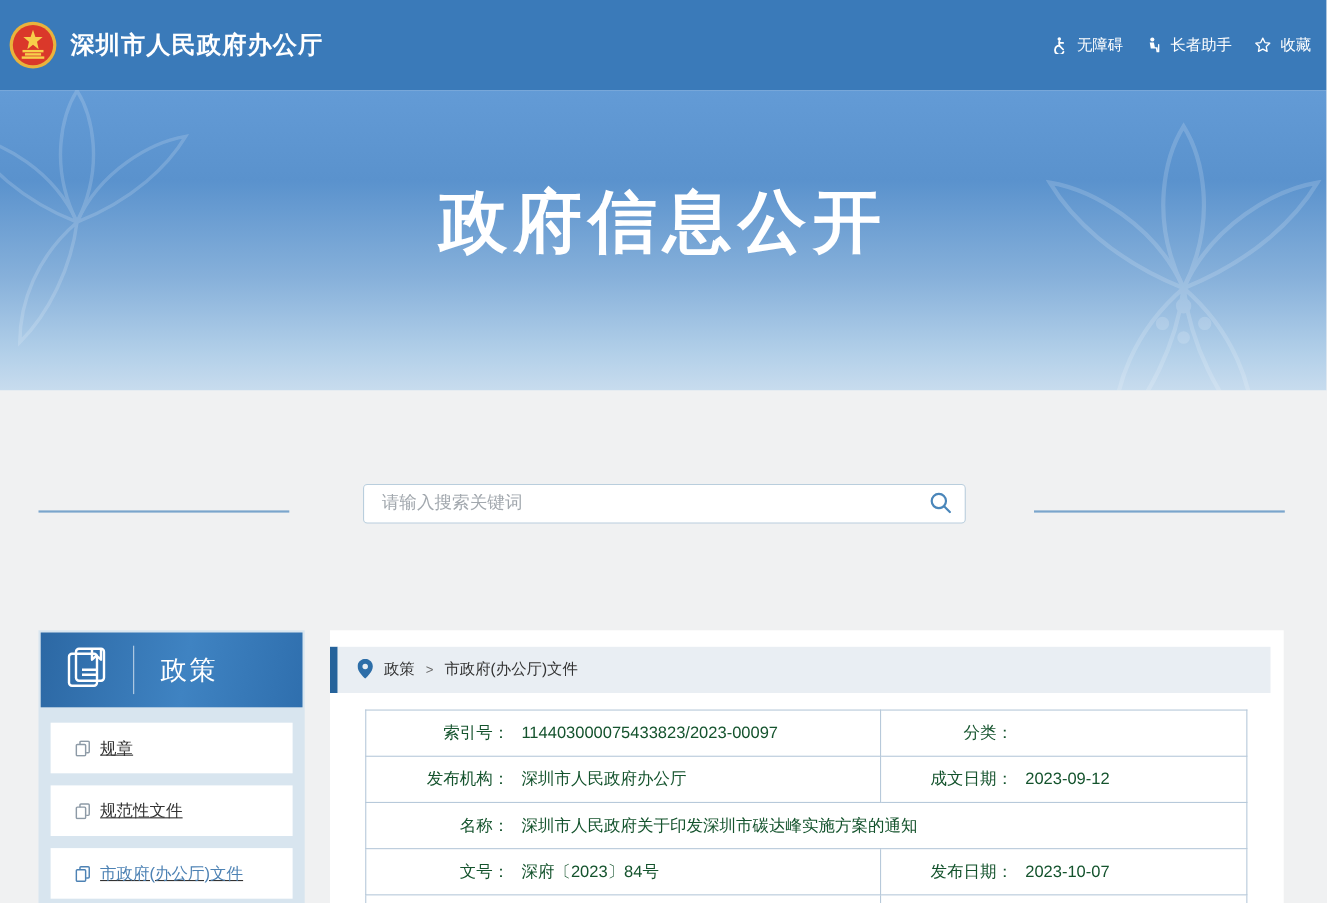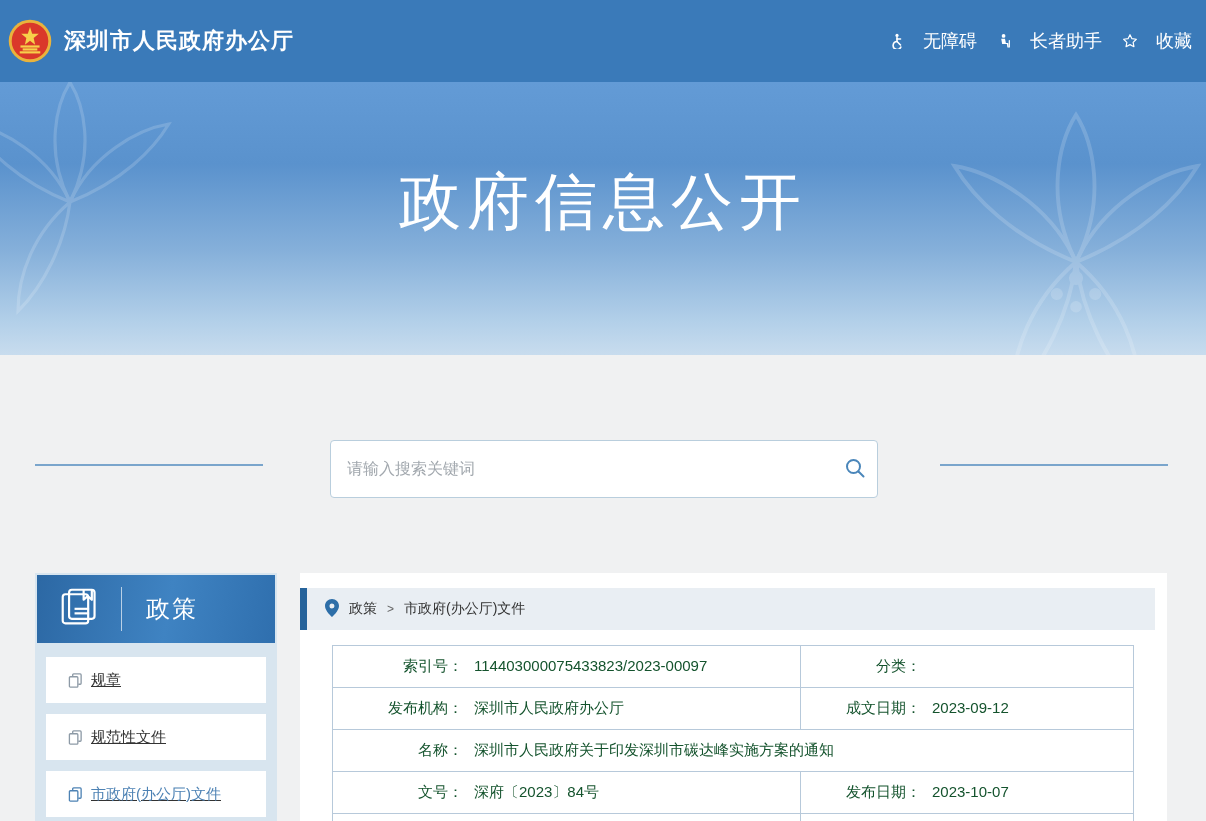--- a/index.html
+++ b/index.html
@@ -14,40 +14,40 @@
   .topbar {
     position:absolute; left:0; top:0; width:1206px; height:82px;
     background:var(--header-bg,#3a7ab9);
     display:flex; align-items:center; justify-content:space-between;
     padding:0 14px 0 8px;
   }
   .brand { display:flex; align-items:center; gap:12px; cursor:pointer; }
   .brand svg { display:block; }
   .site-title { color:#fff; font-size:22px; font-weight:bold; letter-spacing:1px; }
   .utils { display:flex; align-items:center; gap:20px; }
-  .util-link { display:flex; align-items:center; gap:18px; color:#fff; font-size:18px; cursor:pointer; }
+  .util-link { display:flex; align-items:center; gap:8px; color:#fff; font-size:14px; cursor:pointer; }
   .util-link svg { display:block; }
 
   
   .banner {
     position:absolute; left:0; top:82px; width:1206px; height:273px;
     background:linear-gradient(180deg,#4c88c7 0%,#639bd6 0%,#5a92cd 30%,#86b0da 62%,#b3d0e9 88%,#c8dcee 100%);
     overflow:hidden;
   }
   .banner-title {
     position:absolute; left:0; right:0; top:78px; text-align:center;
-    color:#fff; font-size:62px; font-weight:normal; letter-spacing:6px;
+    color:#fff; font-size:62px; font-weight:bold; letter-spacing:6px;
   }
   .deco { position:absolute; opacity:.16; }
 
   
   .lower { position:absolute; left:0; top:355px; width:1206px; height:466px; background:#f0f1f2; }
 
   .search-box {
-    position:absolute; left:330px; top:85px; width:548px; height:58px;
+    position:absolute; left:330px; top:85px; width:548px; height:36px;
     background:#fff; border:1px solid #b9cedd; border-radius:4px;
     display:flex; align-items:center;
   }
   .search-input {
     flex:1; border:none; outline:none; background:transparent;
     font-size:16px; color:#333; padding:0 10px 0 16px;
     font-family:"Liberation Sans","DejaVu Sans",sans-serif;
   }
   .search-input::placeholder { color:#a2a8ae; }
   .search-btn { width:44px; height:100%; display:flex; align-items:center; justify-content:center; cursor:pointer; background:none; border:none; }

